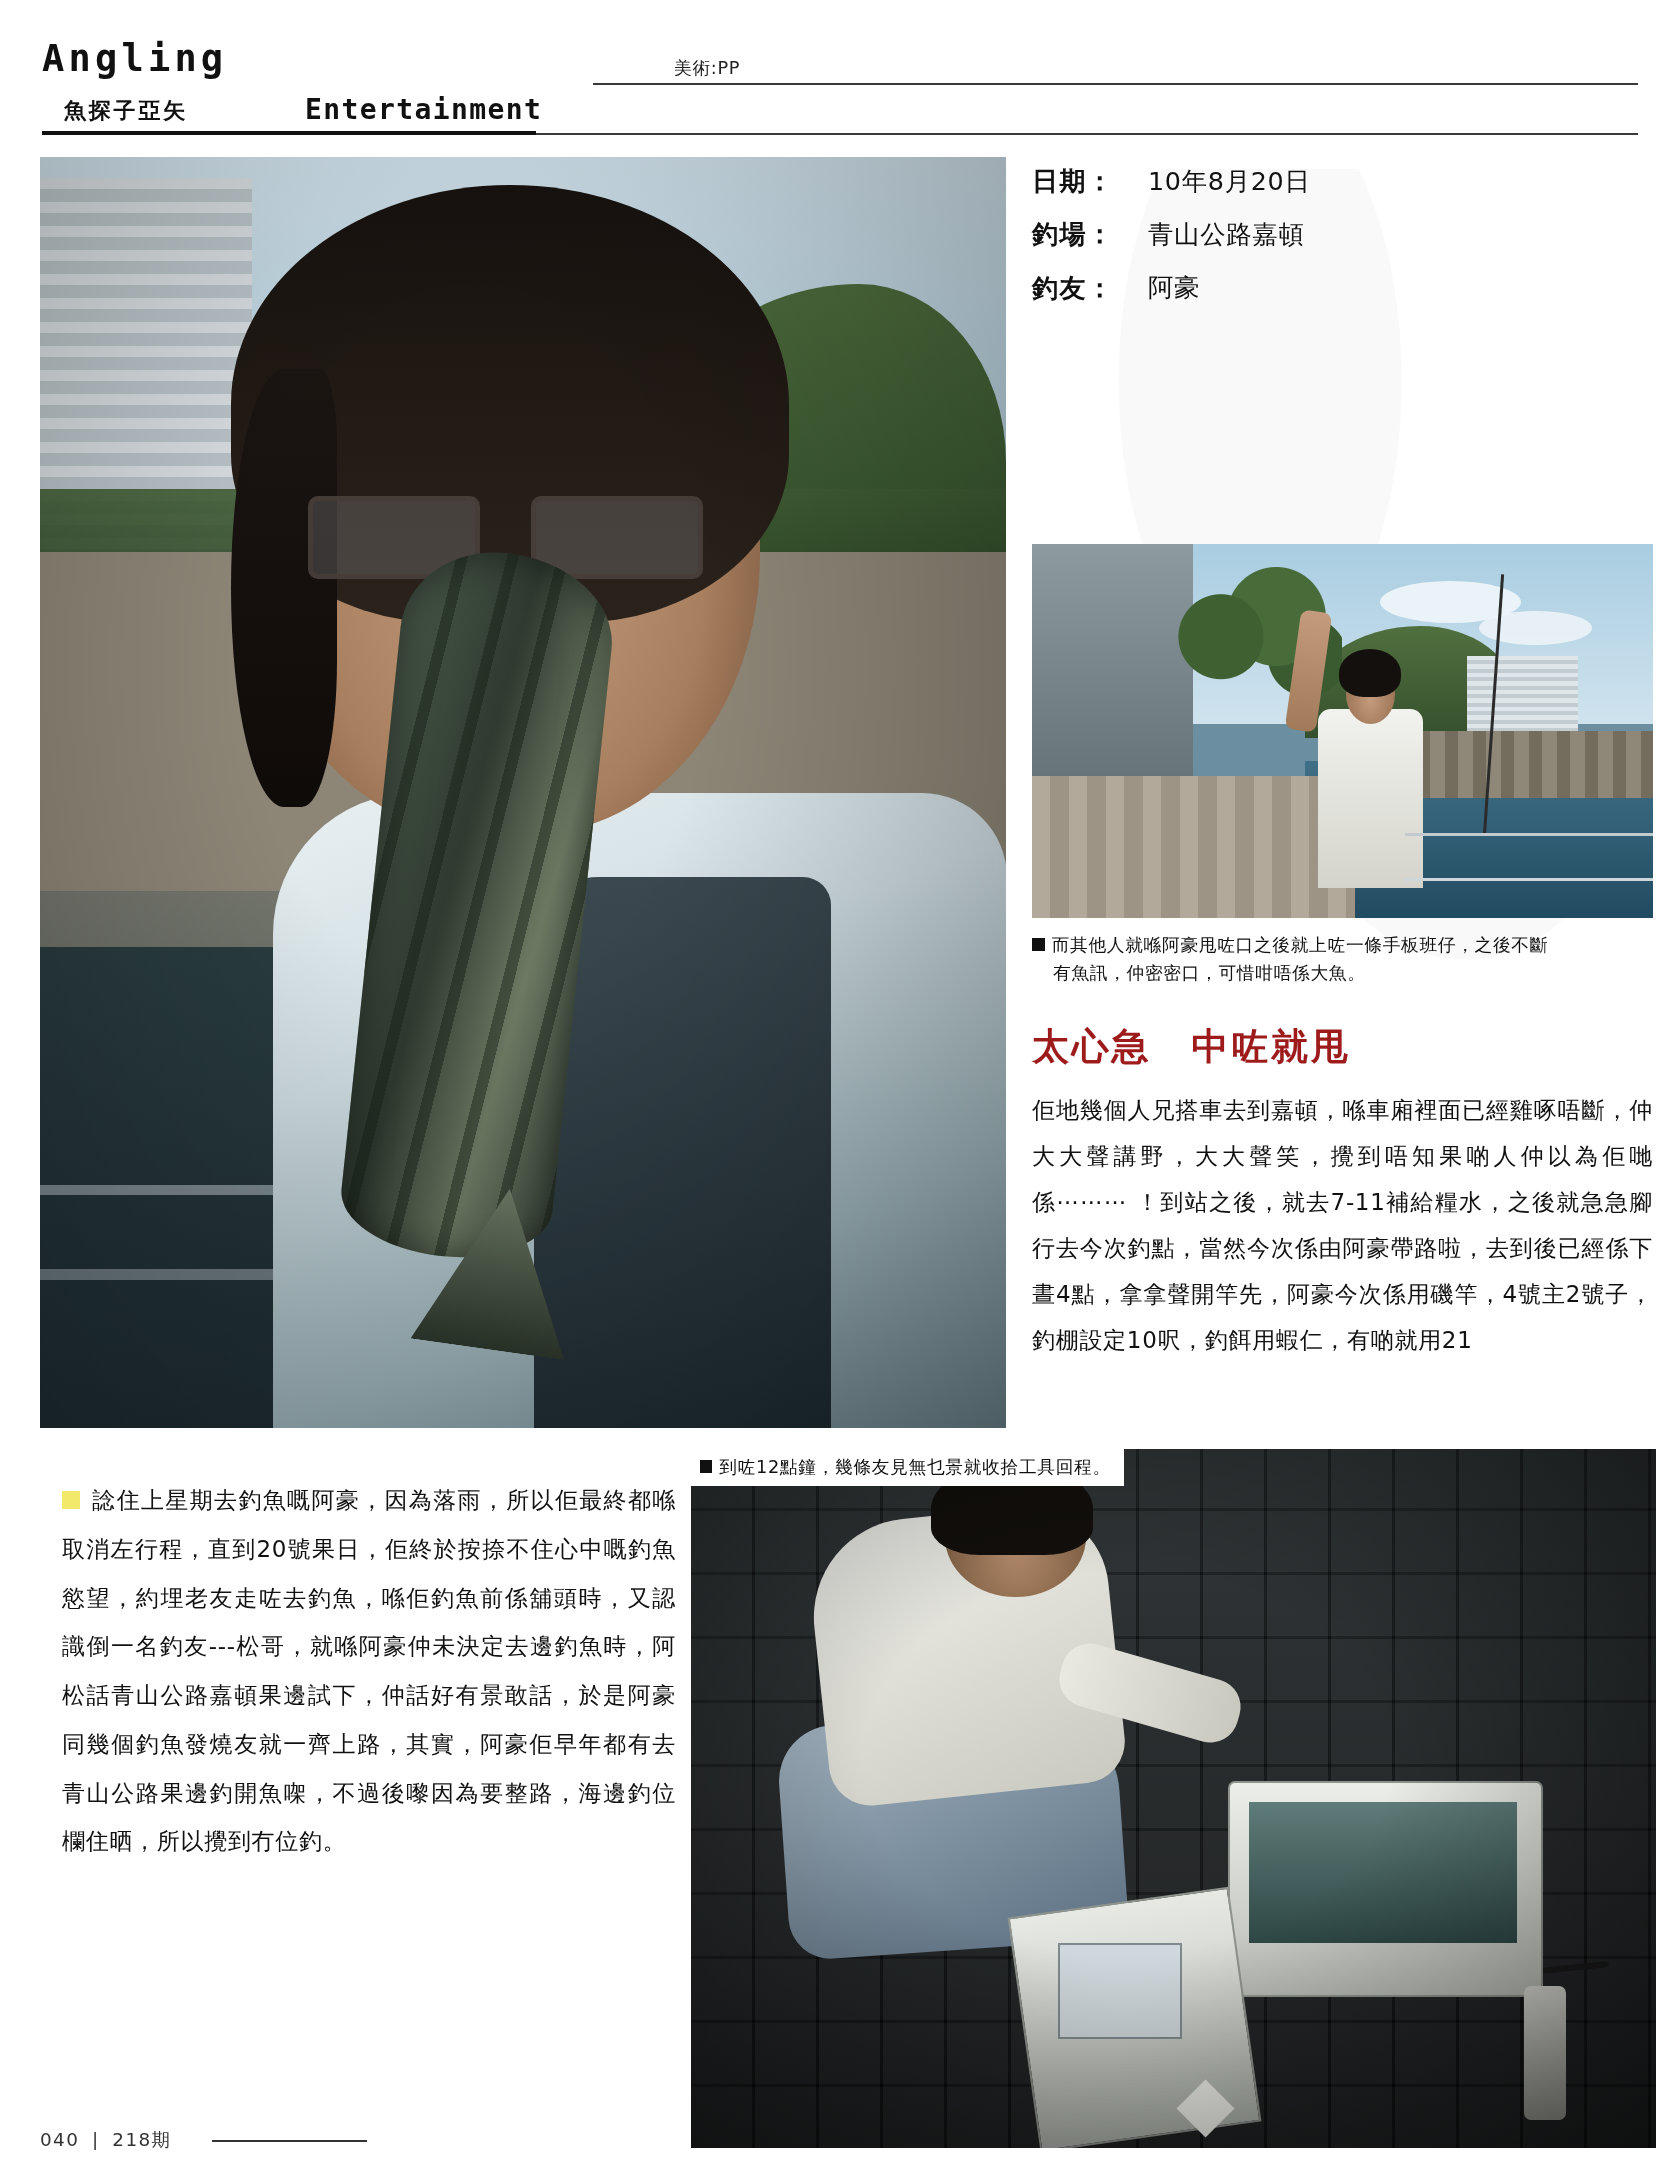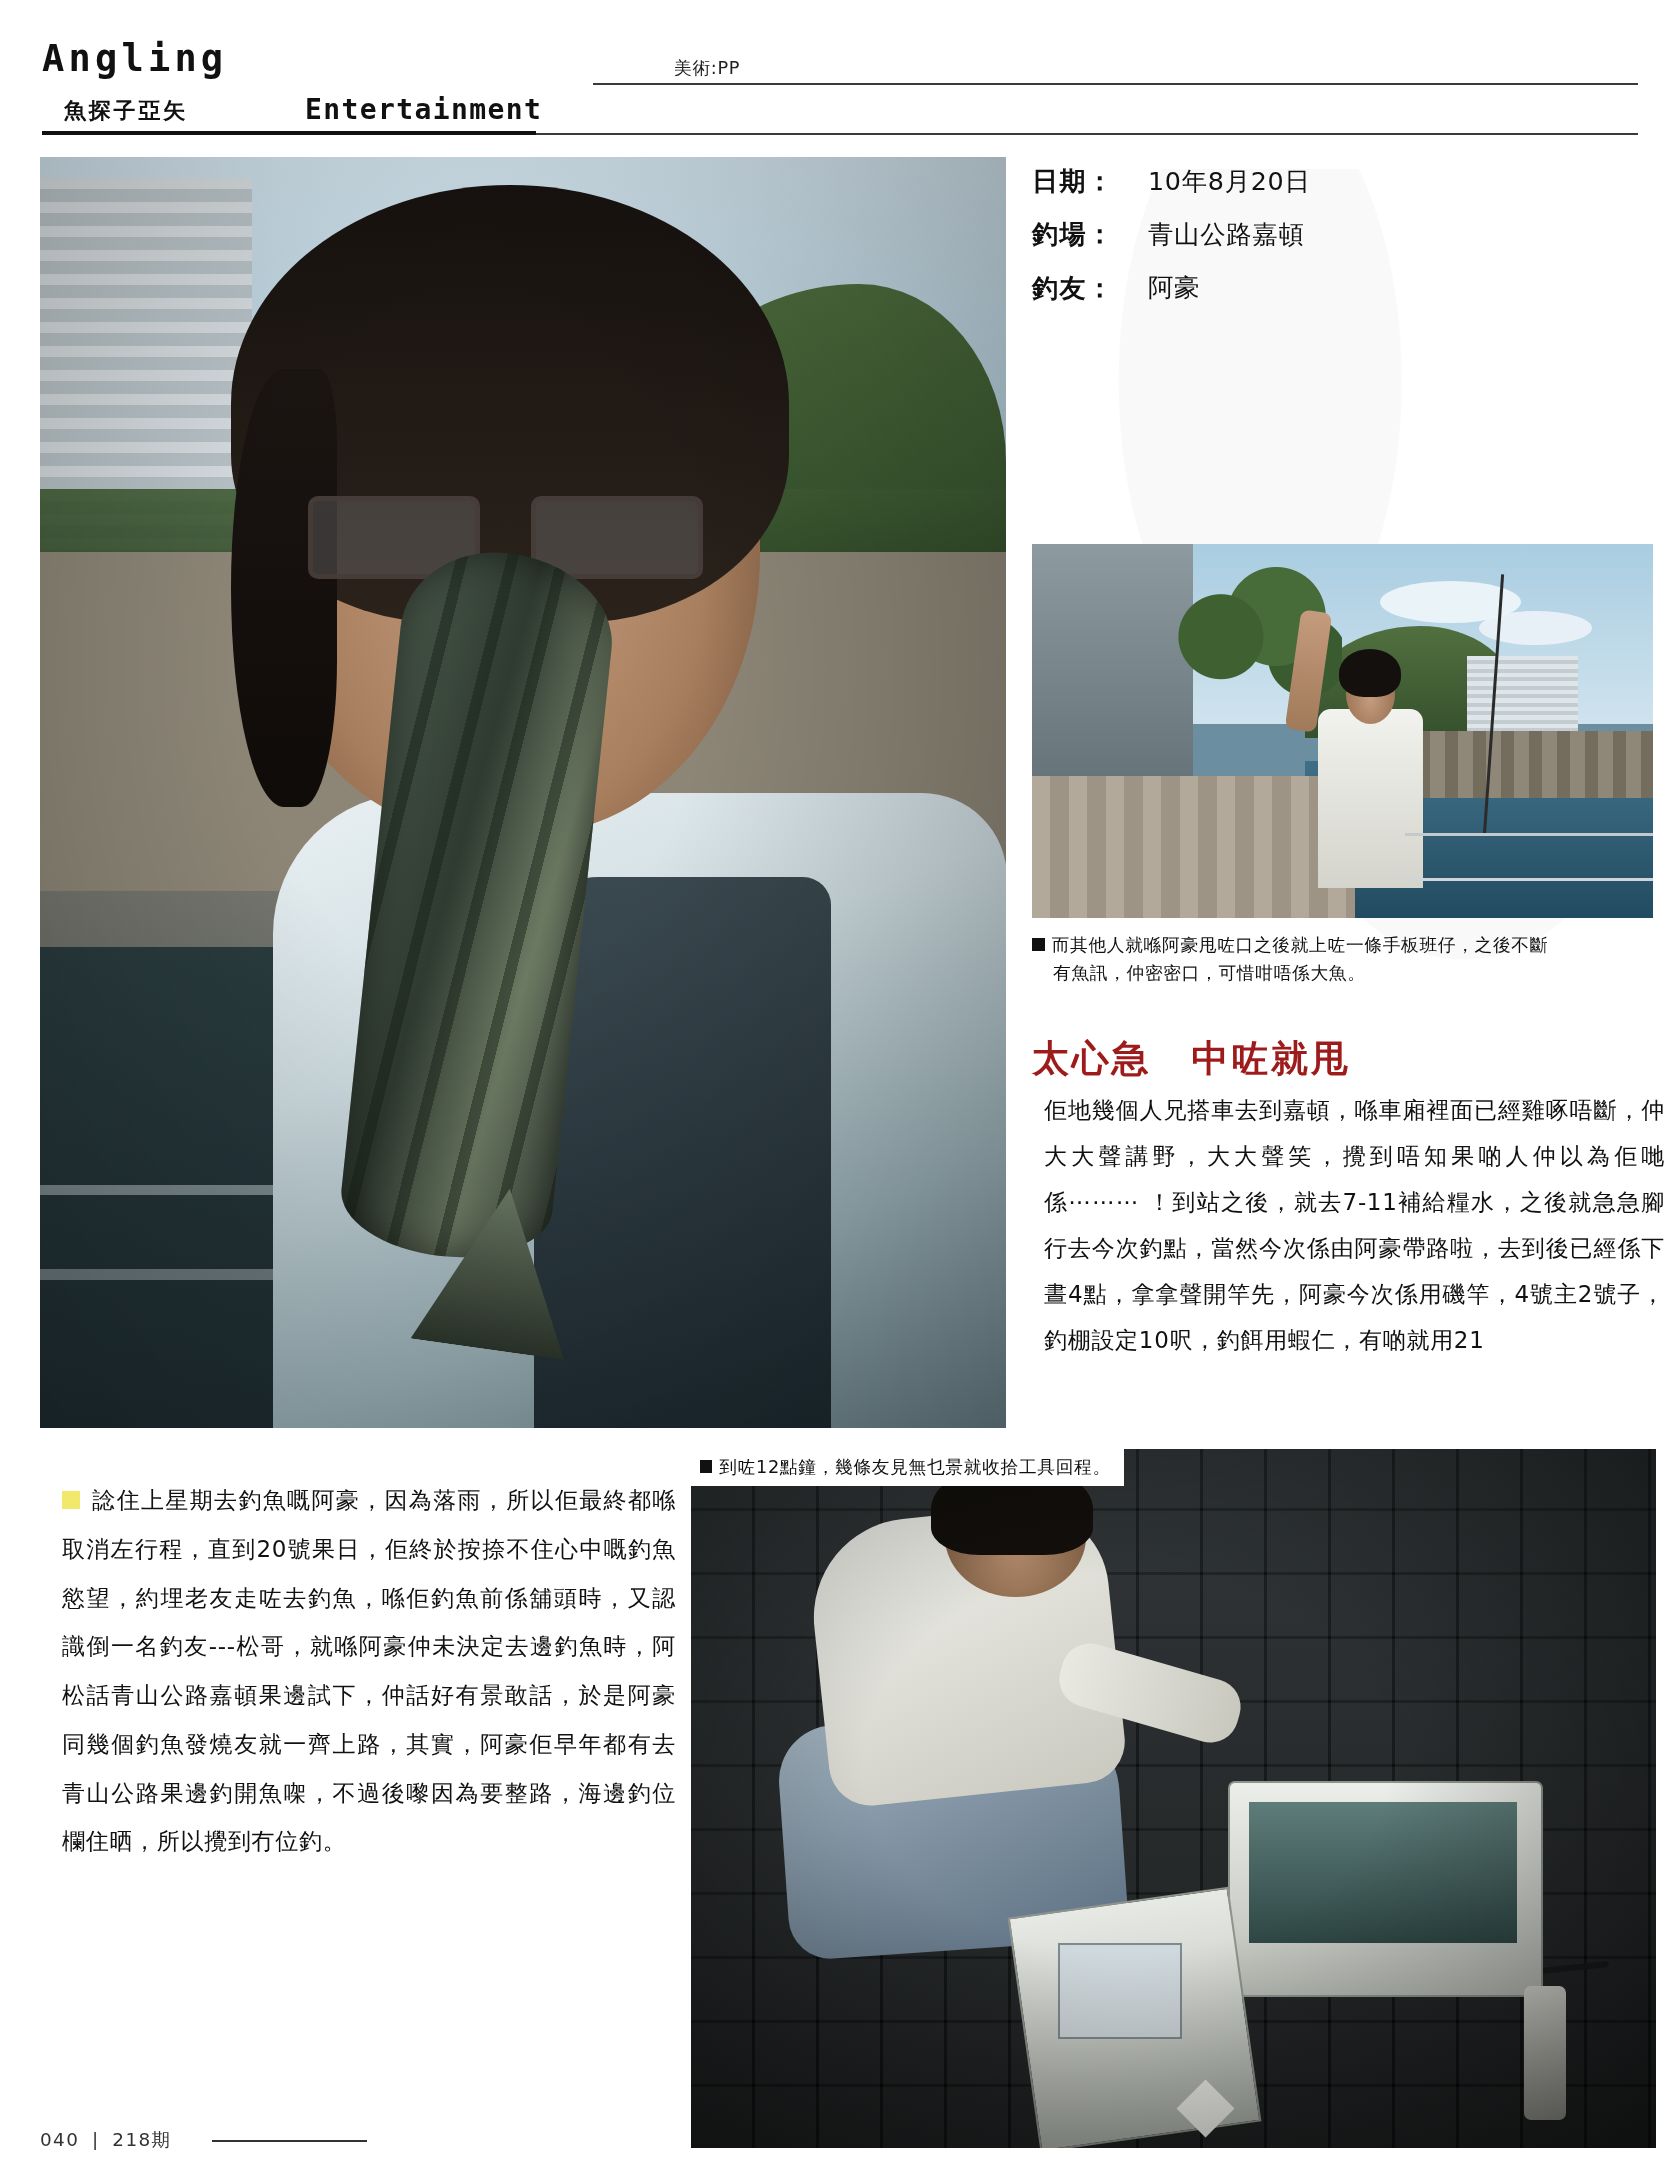--- a/index.html
+++ b/index.html
@@ -272,34 +272,32 @@
   }
   .cap-photo2 .cap-line2 { display:block; margin-left: 21px; }
 
   .headline-red {
     position: absolute;
     left: 1032px; top: 1022px;
     font-size: 37px;
     font-weight: 700;
     color: #9e1b1b;
     letter-spacing: 2.8px;
-    margin-top: 12px;
   }
   .headline-red .gap { display:inline-block; width: 40px; }
 
   .body-right {
     position: absolute;
     left: 1032px; top: 1087px;
     width: 621px;
     font-size: 23px;
     line-height: 2.0;
     color: #111;
     text-align: justify;
     letter-spacing: 0.7px;
-    margin-left: 12px;
   }
 
   
   .body-bottom {
     position: absolute;
     left: 62px; top: 1476px;
     width: 614px;
     font-size: 23px;
     line-height: 2.12;
     color: #111;

